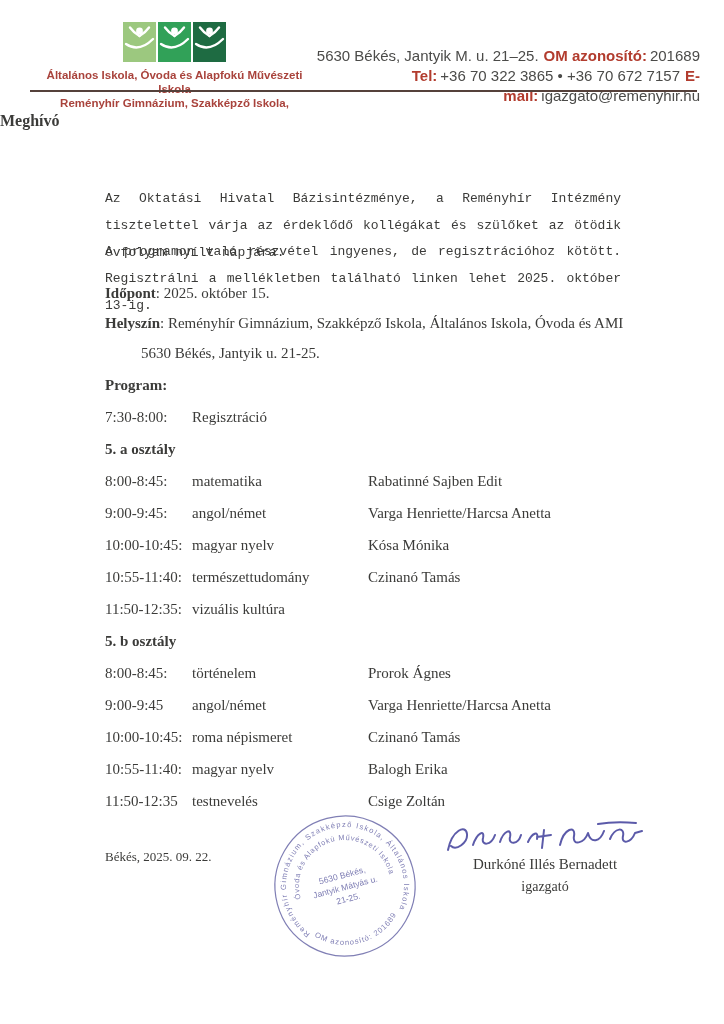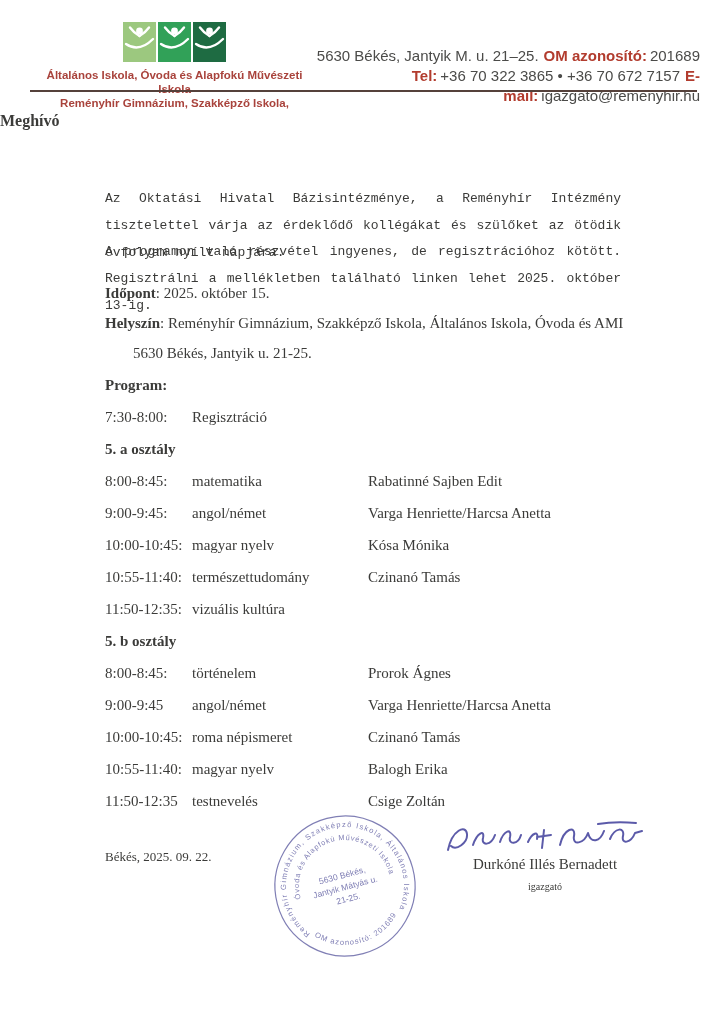--- a/index.html
+++ b/index.html
@@ -31,34 +31,34 @@
   }
   .para{
     position:absolute;left:105px;width:516px;
     font-size:13px;line-height:27px;text-align:justify;font-family:Liberation Mono, monospace;
   }
   .line{
     position:absolute;left:105px;width:560px;
     font-size:15px;line-height:22px;white-space:nowrap;
   }
   .bold{font-weight:bold;}
-  .indent{margin-left:28px;}
+  .indent{margin-left:36px;}
 
   .rows{position:absolute;left:105px;width:560px;}
   .prow{display:flex;height:32px;font-size:15px;line-height:22px;}
   .prow .t{width:87px;flex:none;}
   .prow .s{width:176px;flex:none;}
   .prow .p{flex:1;}
 
   
   .date-line{position:absolute;left:105px;top:846px;font-size:13px;line-height:22px;}
   .sig-block{position:absolute;left:430px;top:818px;width:230px;text-align:center;}
   .sig-script{display:block;margin:0 auto;}
   .sig-name{font-size:15px;line-height:20px;margin-top:-6px;}
-  .sig-role{font-size:10px;line-height:20px;margin-top:3px;}
+  .sig-role{font-size:14px;line-height:20px;margin-top:3px;}
 
   .stamp{position:absolute;left:266px;top:806px;opacity:.85;}
   .stamp text{fill:#6a69a8;font-family:"Liberation Sans", sans-serif;}
   .stamp .ring{font-size:7.6px;letter-spacing:1.2px;}
   .stamp .inner{font-size:7.4px;letter-spacing:.8px;}
   .stamp .bottom{font-size:7.6px;letter-spacing:.9px;}
   .stamp .center{font-size:8.6px;}
   .stamp circle{fill:none;stroke:#6a69a8;stroke-width:1.2;}
 </style>
 </head>

